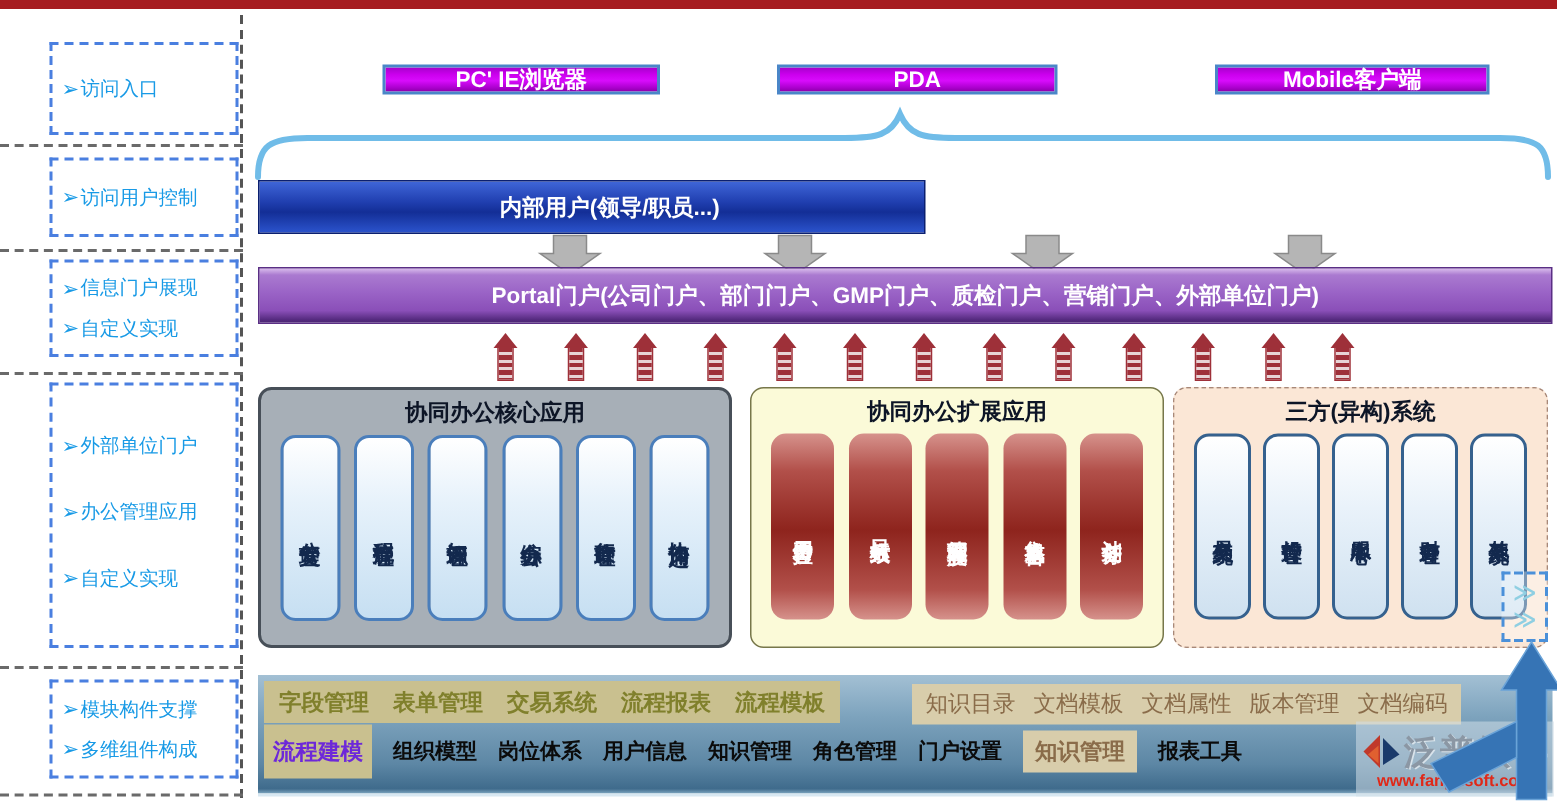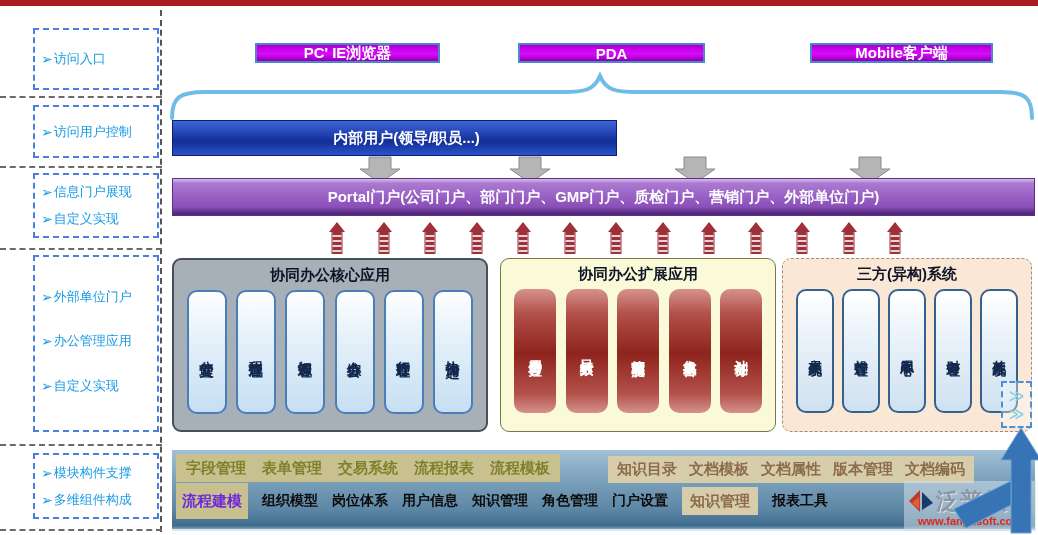--- a/index.html
+++ b/index.html
@@ -68,21 +68,21 @@
 
   
   .foundation{position:absolute;left:172px;top:450px;width:863px;height:81px;
       background:linear-gradient(180deg,#a3c0d4 0%,#7da3bd 35%,#5d87a5 75%,#3f6b8c 96%,#7ea6c0 100%);
       border-bottom:2px solid #d8e8f2;}
   .tan{background:#c9c08f;}
   .tan2{background:#d8cdab;}
   .f-row1-left{position:absolute;left:4px;top:4px;height:28px;display:flex;align-items:center;gap:16px;padding:0 10px;}
   .f-row1-left span{color:#80802c;font-size:15px;font-weight:bold;white-space:nowrap;}
   .f-row1-right{position:absolute;left:436px;top:6px;height:27px;display:flex;align-items:center;gap:12px;padding:0 9px;}
-  .f-row1-right span{color:#8a6c4a;font-size:15px;font-weight:bold;white-space:nowrap;}
+  .f-row1-right span{color:#8a6c4a;font-size:15px;font-weight:normal;white-space:nowrap;}
   .f-row2{position:absolute;left:4px;top:37px;height:28px;display:flex;align-items:center;gap:14px;}
   .f-hl-left{height:36px;display:flex;align-items:center;padding:0 6px;color:#6d28d9;font-size:15px;font-weight:bold;}
   .f-hl-mid{height:28px;display:flex;align-items:center;padding:0 8px;color:#8a6c4a;font-size:15px;font-weight:bold;}
   .f-dark{color:#0b0b0b;font-size:14px;font-weight:bold;white-space:nowrap;}
 
   
   .watermark{position:absolute;right:2px;top:481px;width:132px;height:50px;background:rgba(210,222,232,0.55);
       display:flex;flex-direction:column;align-items:center;justify-content:center;z-index:6;}
   .wm-top{display:flex;align-items:center;gap:2px;}
   .wm-name{color:#8b97a4;font-size:23px;font-weight:bold;letter-spacing:1px;text-shadow:1px 1px 0 rgba(255,255,255,0.6);}

